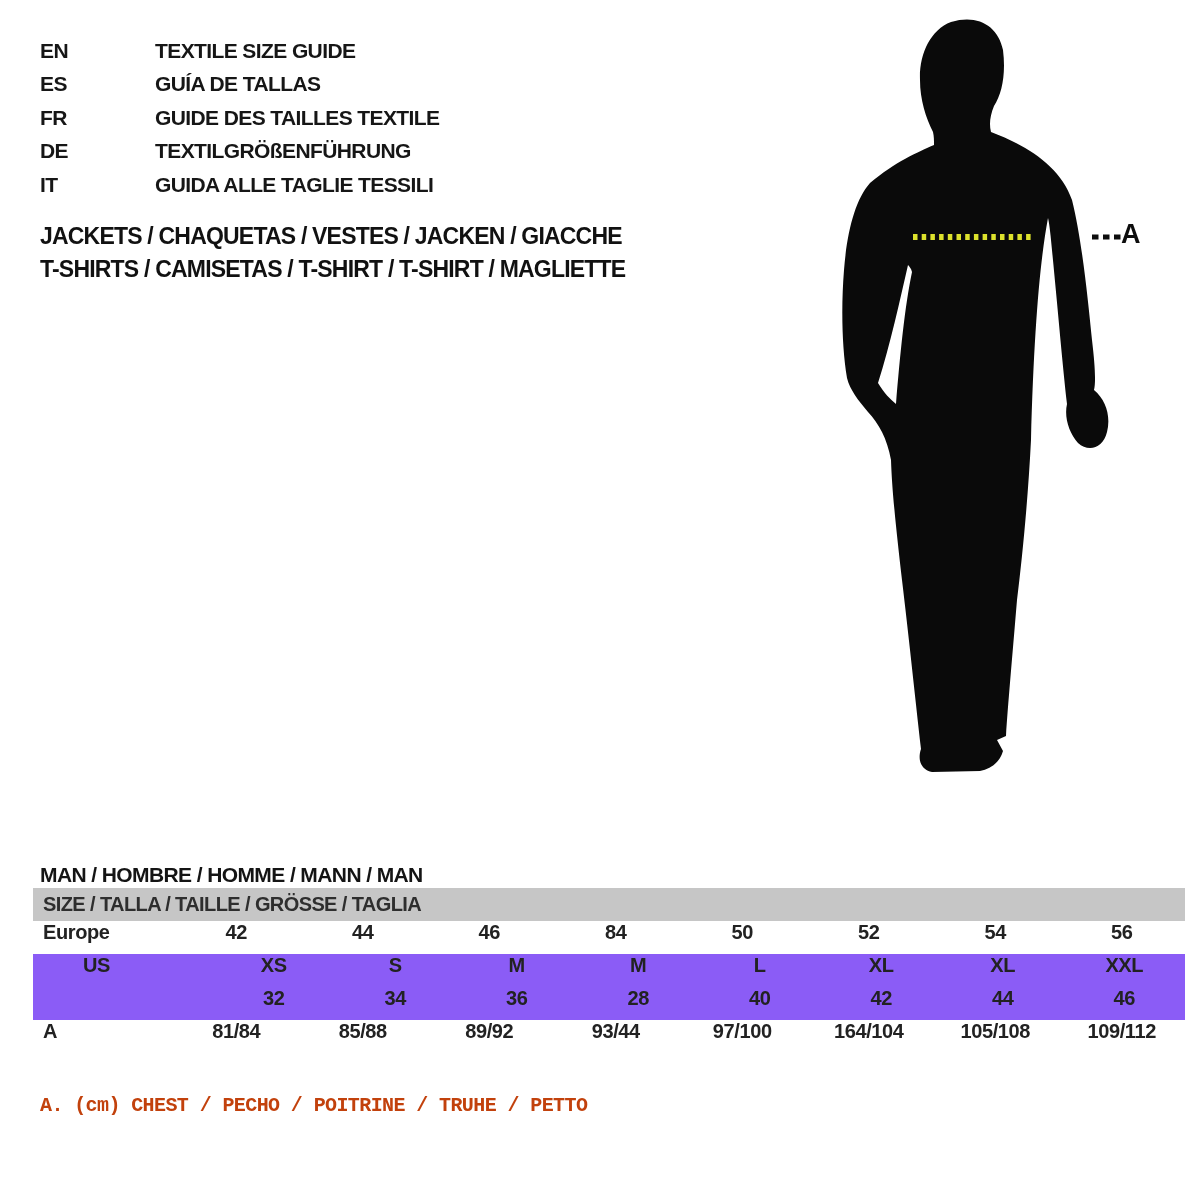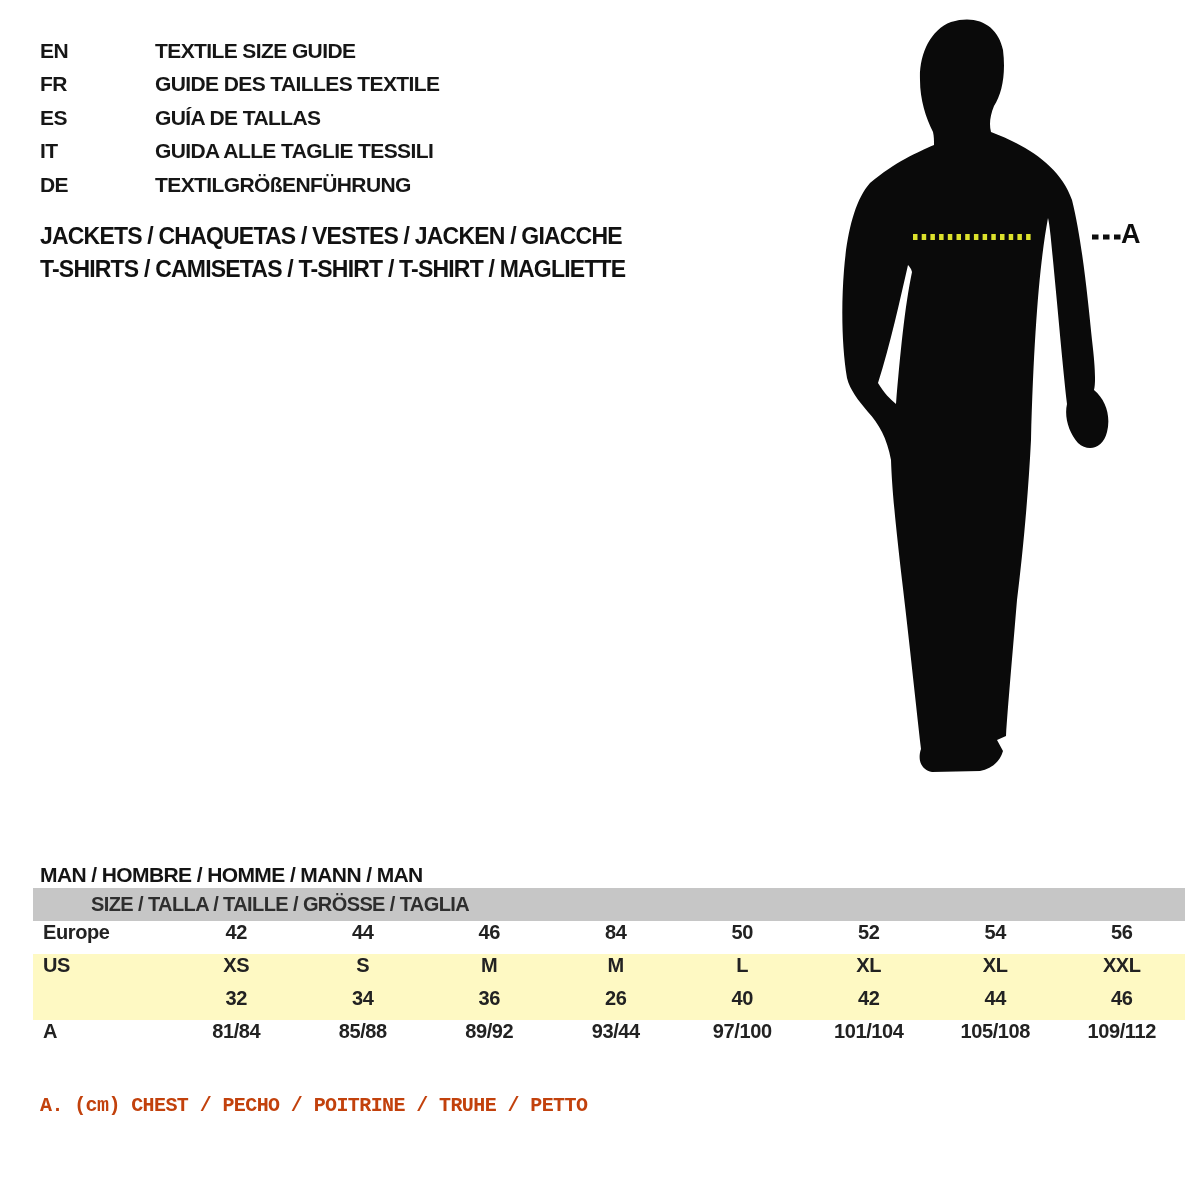--- a/index.html
+++ b/index.html
@@ -87,32 +87,31 @@
     background: #c6c6c6;
     display: flex;
     align-items: center;
   }
   .table-header span {
     padding-left: 10px;
     font-size: 20px;
     font-weight: bold;
     letter-spacing: -0.6px;
     color: #2e2e2e;
-    margin-left: 48px;
   }
   .t-row {
     display: flex;
     height: 33px;
     align-items: flex-start;
     font-size: 20px;
     font-weight: 600;
     letter-spacing: -0.4px;
     color: #222222;
   }
-  .t-row.shaded { background: #fef9c3; }
+  .t-row.shaded { background: #8b5cf6; padding-left: 40px; }
   .t-label {
     width: 140px;
     padding-left: 10px;
     box-sizing: border-box;
   }
   .t-cell {
     flex: 1;
     text-align: center;
   }
 
@@ -132,34 +131,34 @@
 <body>
 
 <div id="page">
 
   <div class="lang-list">
     <div class="lang-row">
       <span class="lang-code">EN</span>
       <span class="lang-label">TEXTILE SIZE GUIDE</span>
     </div>
     <div class="lang-row">
+      <span class="lang-code">ES</span>
+      <span class="lang-label">GUÍA DE TALLAS</span>
+    </div>
+    <div class="lang-row">
       <span class="lang-code">FR</span>
       <span class="lang-label">GUIDE DES TAILLES TEXTILE</span>
     </div>
     <div class="lang-row">
-      <span class="lang-code">ES</span>
-      <span class="lang-label">GUÍA DE TALLAS</span>
+      <span class="lang-code">DE</span>
+      <span class="lang-label">TEXTILGRÖßENFÜHRUNG</span>
     </div>
     <div class="lang-row">
       <span class="lang-code">IT</span>
       <span class="lang-label">GUIDA ALLE TAGLIE TESSILI</span>
-    </div>
-    <div class="lang-row">
-      <span class="lang-code">DE</span>
-      <span class="lang-label">TEXTILGRÖßENFÜHRUNG</span>
     </div>
   </div>
 
   <div class="categories">
     <div class="category-line">JACKETS / CHAQUETAS / VESTES / JACKEN / GIACCHE</div>
     <div class="category-line">T-SHIRTS / CAMISETAS / T-SHIRT / T-SHIRT / MAGLIETTE</div>
   </div>
 
   <div class="figure-wrap">
     <svg width="380" height="800" viewBox="0 0 380 800">
@@ -236,35 +235,35 @@
       <div class="t-cell">XL</div>
       <div class="t-cell">XL</div>
       <div class="t-cell">XXL</div>
     </div>
 
     <div class="t-row shaded">
       <div class="t-label"></div>
       <div class="t-cell">32</div>
       <div class="t-cell">34</div>
       <div class="t-cell">36</div>
-      <div class="t-cell">26</div>
+      <div class="t-cell">28</div>
       <div class="t-cell">40</div>
       <div class="t-cell">42</div>
       <div class="t-cell">44</div>
       <div class="t-cell">46</div>
     </div>
 
     <div class="t-row">
       <div class="t-label">A</div>
       <div class="t-cell">81/84</div>
       <div class="t-cell">85/88</div>
       <div class="t-cell">89/92</div>
       <div class="t-cell">93/44</div>
       <div class="t-cell">97/100</div>
-      <div class="t-cell">101/104</div>
+      <div class="t-cell">164/104</div>
       <div class="t-cell">105/108</div>
       <div class="t-cell">109/112</div>
     </div>
   </div>
 
   <div class="footer-note">A. (cm) CHEST / PECHO / POITRINE / TRUHE / PETTO</div>
 
 </div>
 
 </body></html>

